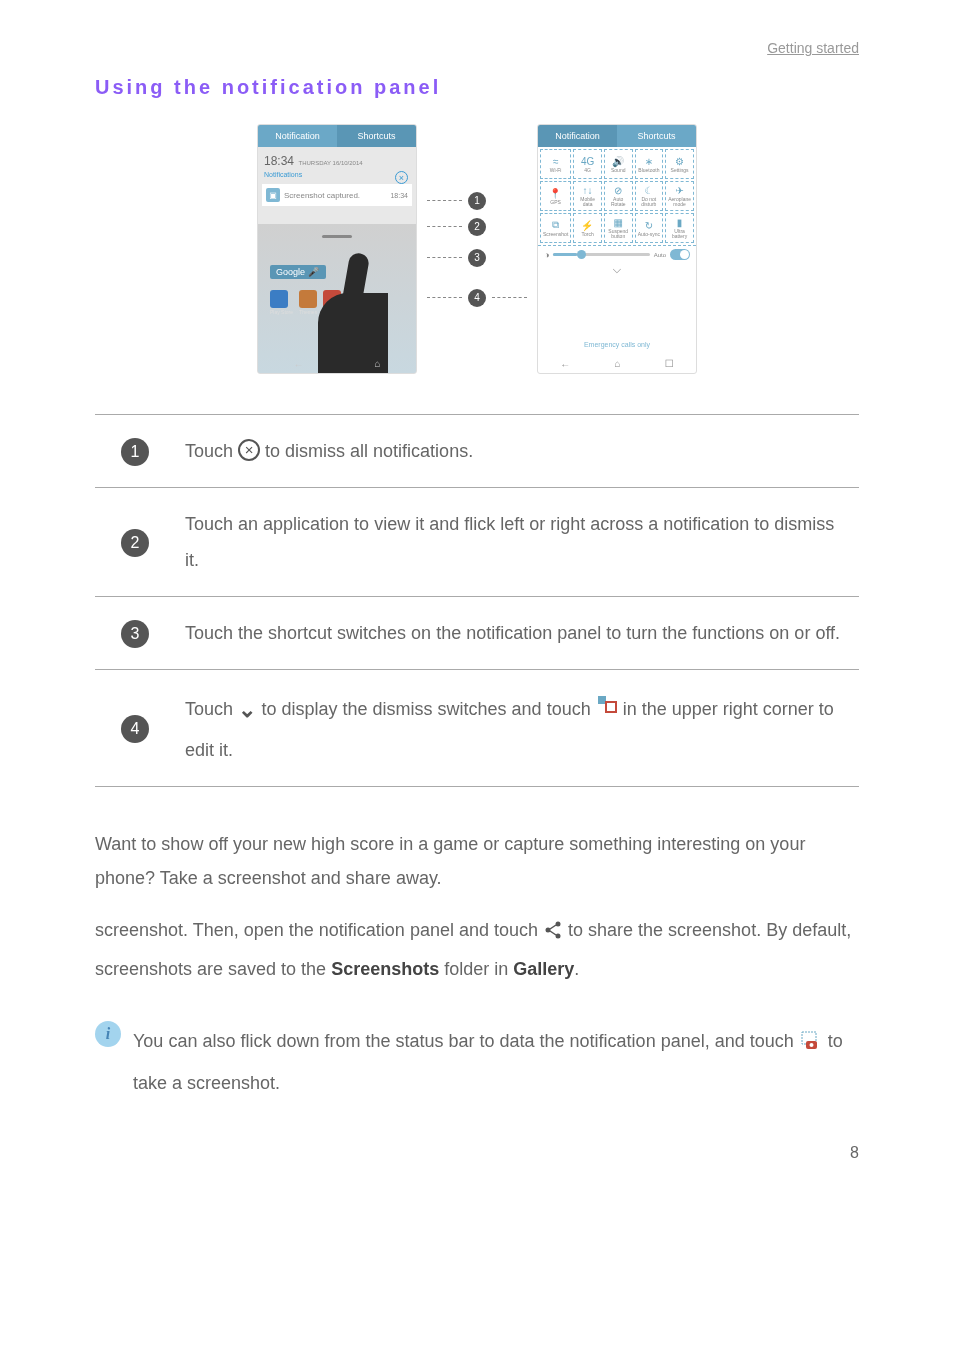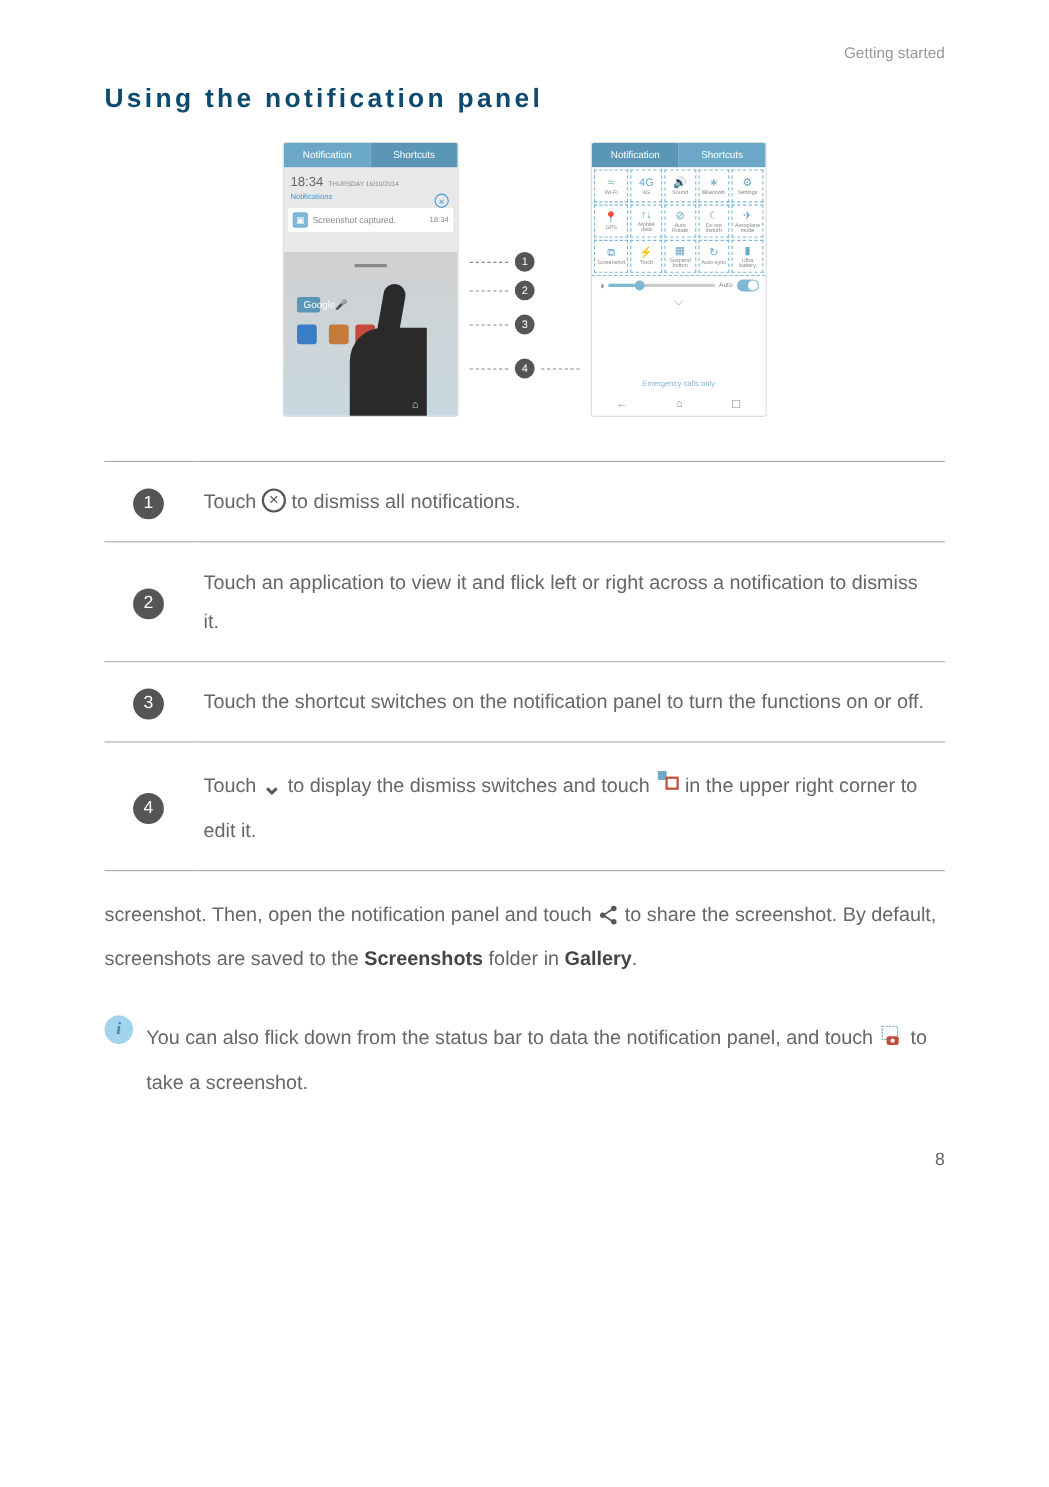--- a/index.html
+++ b/index.html
@@ -13,42 +13,43 @@
   }
   .page {
     padding: 40px 95px 40px 95px;
     position: relative;
   }
   .header-right {
     text-align: right;
     font-size: 14px;
     color: #999;
     margin-bottom: 20px;
+    text-decoration: underline;
   }
   h2 {
-    font-size: 24px;
+    font-size: 20px;
     font-weight: bold;
-    color: #0c4a6e;
+    color: #8b5cf6;
     letter-spacing: 3px;
     margin: 0 0 25px 0;
   }
   .intro {
     font-size: 18px;
     color: #666;
     line-height: 1.9;
     margin: 0 0 35px 0;
   }
   .illustration {
     display: flex;
     justify-content: center;
     margin-bottom: 40px;
   }
   .phones {
     display: flex;
-    align-items: flex-end;
+    align-items: center;
   }
   .phone {
     width: 160px;
     height: 250px;
     background: #f5f5f5;
     border: 1px solid #ddd;
     border-radius: 3px;
     position: relative;
     overflow: hidden;
   }
@@ -102,21 +103,21 @@
   }
   .p1-handle {
     position: absolute;
     left: 50%; transform: translateX(-50%);
     top: 110px;
     width: 30px; height: 3px; background: #888; border-radius: 2px;
   }
   .p1-google {
     position: absolute; top: 140px; left: 12px;
     background:#5a96b5; color:#fff; font-size:9px; padding:2px 6px; border-radius:2px;
-    width: 21px; display:flex; justify-content:space-between; align-items:center;
+    width: 56px; display:flex; justify-content:space-between; align-items:center;
   }
   .p1-apps {
     position: absolute; top: 165px; left: 12px; display:flex; gap:6px;
   }
   .app-icon { width:18px; height:18px; border-radius:3px; }
   .app-label { font-size:5px; color:#ddd; text-align:center; margin-top:1px; }
   .p1-hand {
     position: absolute;
     bottom: -10px; left: 60px;
     width: 70px; height: 90px;
@@ -427,20 +428,21 @@
             <rect x="2" y="2" width="8" height="8" fill="#6aa8c4"></rect>
             <rect x="10" y="8" width="10" height="10" fill="none" stroke="#c44a3b" stroke-width="2"></rect>
           </svg>
         </span>
         <span> in the upper right corner to edit it.</span>
       </td>
     </tr>
   </tbody>
     </table>
 
+  <p class="intro">Want to show off your new high score in a game or capture something interesting on your phone? Take a screenshot and share away.</p>
   <p class="intro" style="margin-top:-20px">
     <span>screenshot. Then, open the notification panel and touch </span>
     <span class="share-icon">
       <svg width="20" height="20" viewBox="0 0 20 20">
         <circle cx="15" cy="4" r="2.5" fill="#555"></circle>
         <circle cx="5" cy="10" r="2.5" fill="#555"></circle>
         <circle cx="15" cy="16" r="2.5" fill="#555"></circle>
         <line x1="13" y1="5" x2="7" y2="9" stroke="#555" stroke-width="1.5"></line>
         <line x1="7" y1="11" x2="13" y2="15" stroke="#555" stroke-width="1.5"></line>
       </svg>

